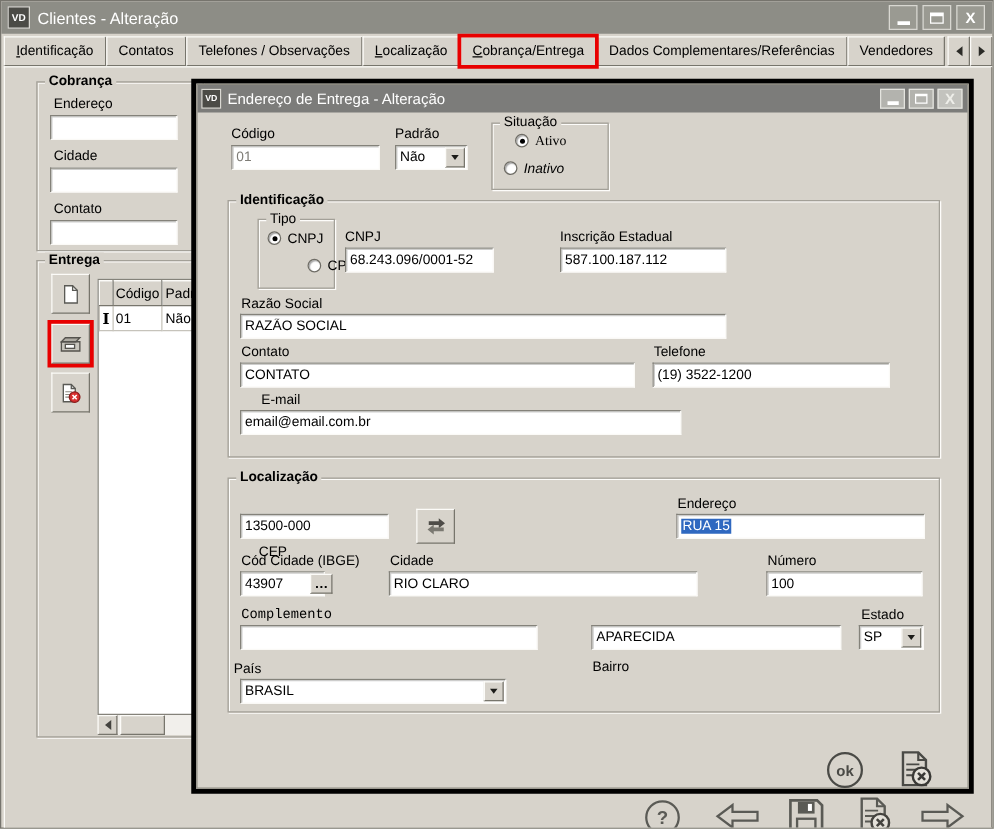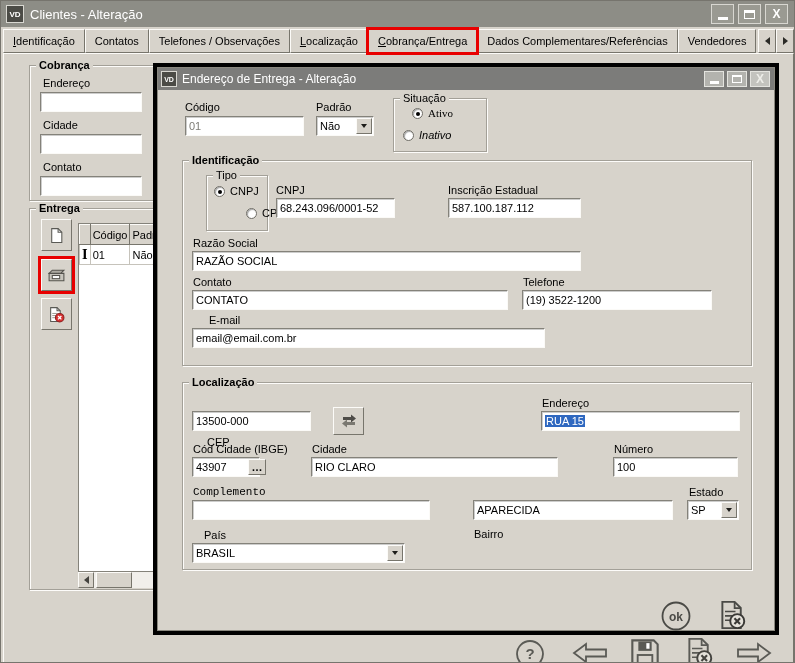--- a/index.html
+++ b/index.html
@@ -322,21 +322,21 @@
           <span class="lbl" style="left:291px;top:103px;margin-top:42px;">Bairro</span>
           <input class="tb" style="left: 290px; top: 117px; width: 200px;" value="APARECIDA">
           <span class="lbl" style="left:506px;top:103px;">Estado</span>
           <div class="combo" style="left:504px;top:117px;width:52px;">
             <span class="val">SP</span>
             <div class="dropbtn">
                 <div class="tri-d"></div>
               </div>
           </div>
 
-          <span class="lbl" style="left:21px;top:146px;">País</span>
+          <span class="lbl" style="left:4px;top:146px;">País</span>
           <div class="combo" style="left:9px;top:160px;width:213px;">
             <span class="val">BRASIL</span>
             <div class="dropbtn">
                 <div class="tri-d"></div>
               </div>
           </div>
         </div>
 
         <div class="iconbtn" style="left:502px;top:510px;width:32px;height:32px;">
           <svg width="32" height="32" viewBox="0 0 32 32">

